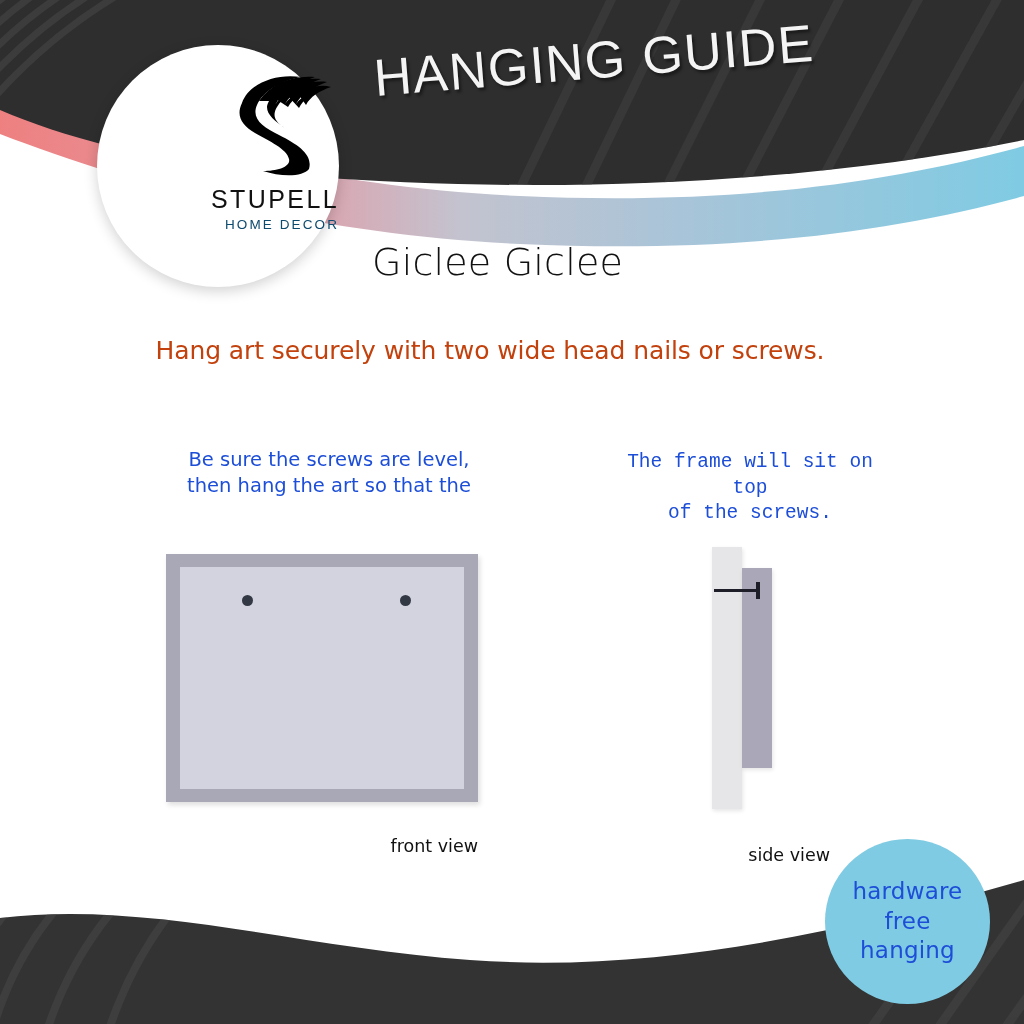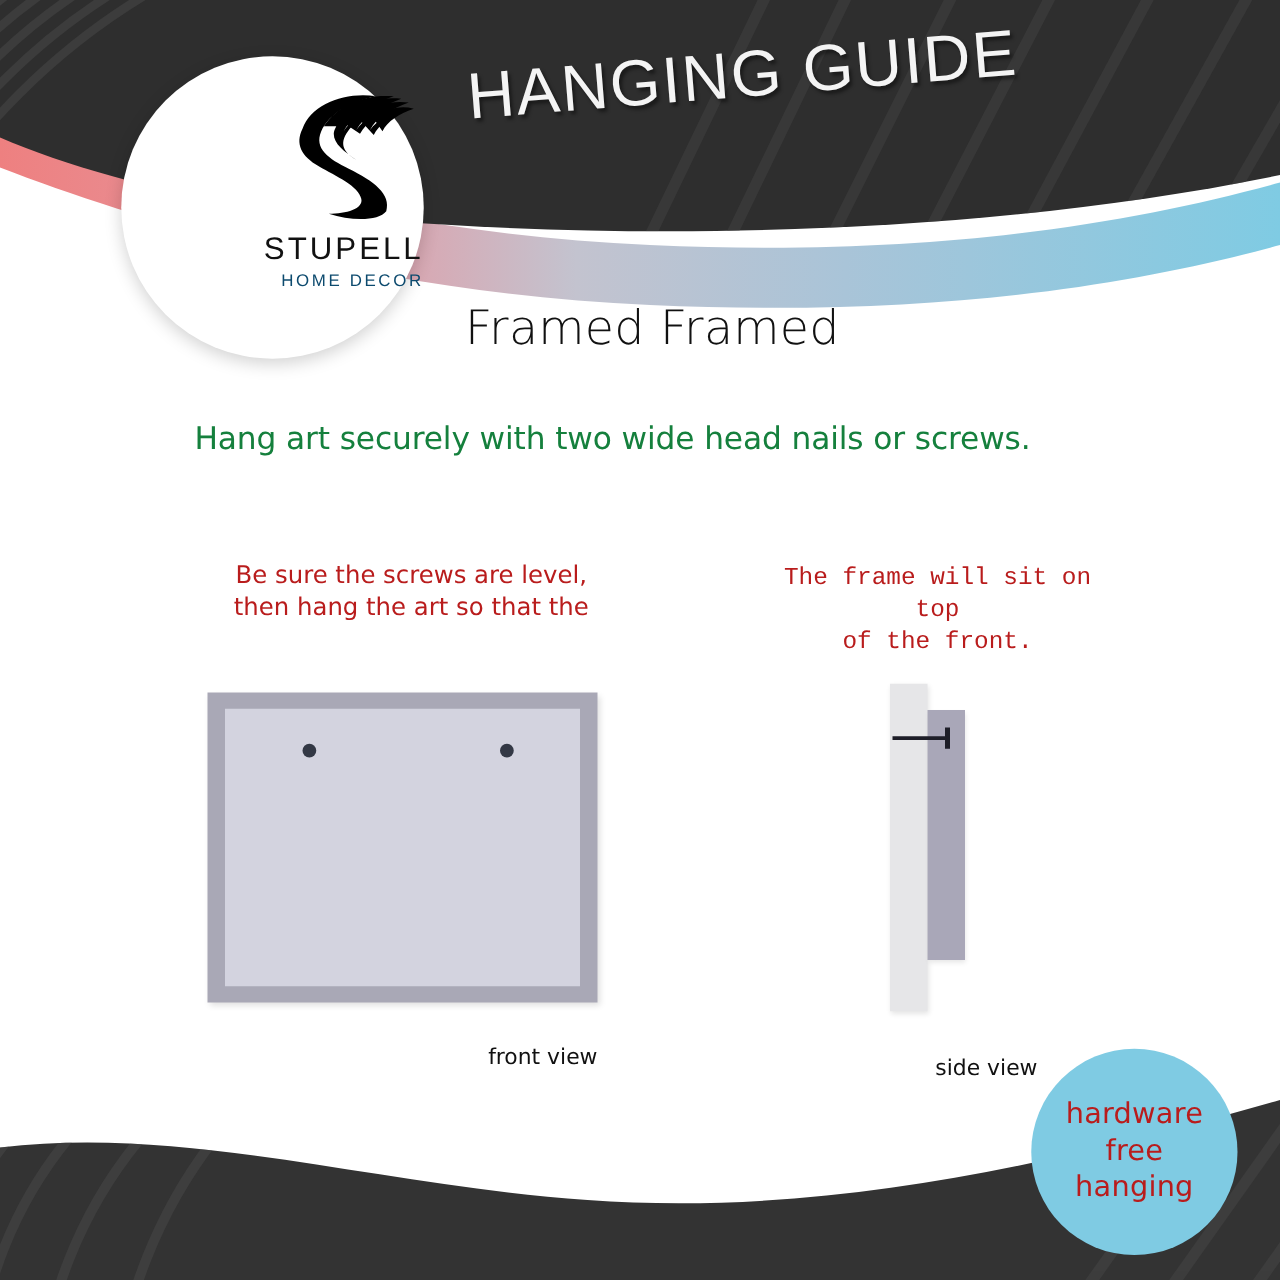--- a/index.html
+++ b/index.html
@@ -95,33 +95,33 @@
   
   #main-instruction {
     position: absolute;
     left: 0;
     top: 336px;
     width: 980px;
     text-align: center;
     font-family: "DejaVu Sans", sans-serif;
     font-size: 25px;
     font-weight: 400;
-    color: #15803d;
+    color: #c2410c;
     letter-spacing: -0.1px;
   }
 
   
   .caption {
     position: absolute;
     text-align: center;
     font-family: "DejaVu Sans", sans-serif;
     font-size: 19.5px;
     line-height: 1.32;
     font-weight: 500;
-    color: #b91c1c;
+    color: #1d4ed8;
   }
   #front-caption {
     left: 163px;
     top: 447px;
     width: 332px;
   }
   #side-caption {
     left: 605px;
     top: 450px;
     width: 290px;
@@ -221,21 +221,21 @@
     border-radius: 50%;
     background: #7fcbe3;
     display: flex;
     flex-direction: column;
     align-items: center;
     justify-content: center;
     text-align: center;
   }
   #hardware-badge span {
     display: block;
-    color: #b91c1c;
+    color: #1d4ed8;
     font-family: "DejaVu Sans", sans-serif;
     font-size: 23px;
     line-height: 1.28;
     font-weight: 400;
     letter-spacing: 0.2px;
   }
 </style>
 </head>
 <body>
 
@@ -320,32 +320,32 @@
                  C84,20 74,27 69,36 Z"></path>
         <path d="M68,24 C80,13 94,9 108,11 C94,16 82,23 77,33 C83,25 93,19 104,18
                  C92,23 84,29 80,37 Z"></path>
         <path d="M80,24 C90,16 101,13 112,16 C100,20 91,26 87,34 Z"></path>
       </g>
     </svg>
     <div id="logo-wordmark">STUPELL</div>
     <div id="logo-subwordmark">HOME DECOR</div>
   </div>
 
-  <div id="product-title">Framed Framed</div>
+  <div id="product-title">Giclee Giclee</div>
 
   <div id="main-instruction">Hang art securely with two wide head nails or screws.</div>
 
   <div id="front-caption" class="caption">
     <div>Be sure the screws are level,</div>
     <div>then hang the art so that the</div>
   </div>
 
   <div id="side-caption" class="caption">
     <div>The frame will sit on top</div>
-    <div>of the front.</div>
+    <div>of the screws.</div>
   </div>
 
   <div id="front-view-diagram">
     <div id="front-view-panel">
       <div class="screw-dot" id="screw-dot-left"></div>
       <div class="screw-dot" id="screw-dot-right"></div>
     </div>
   </div>
 
   <div id="side-view-diagram">

